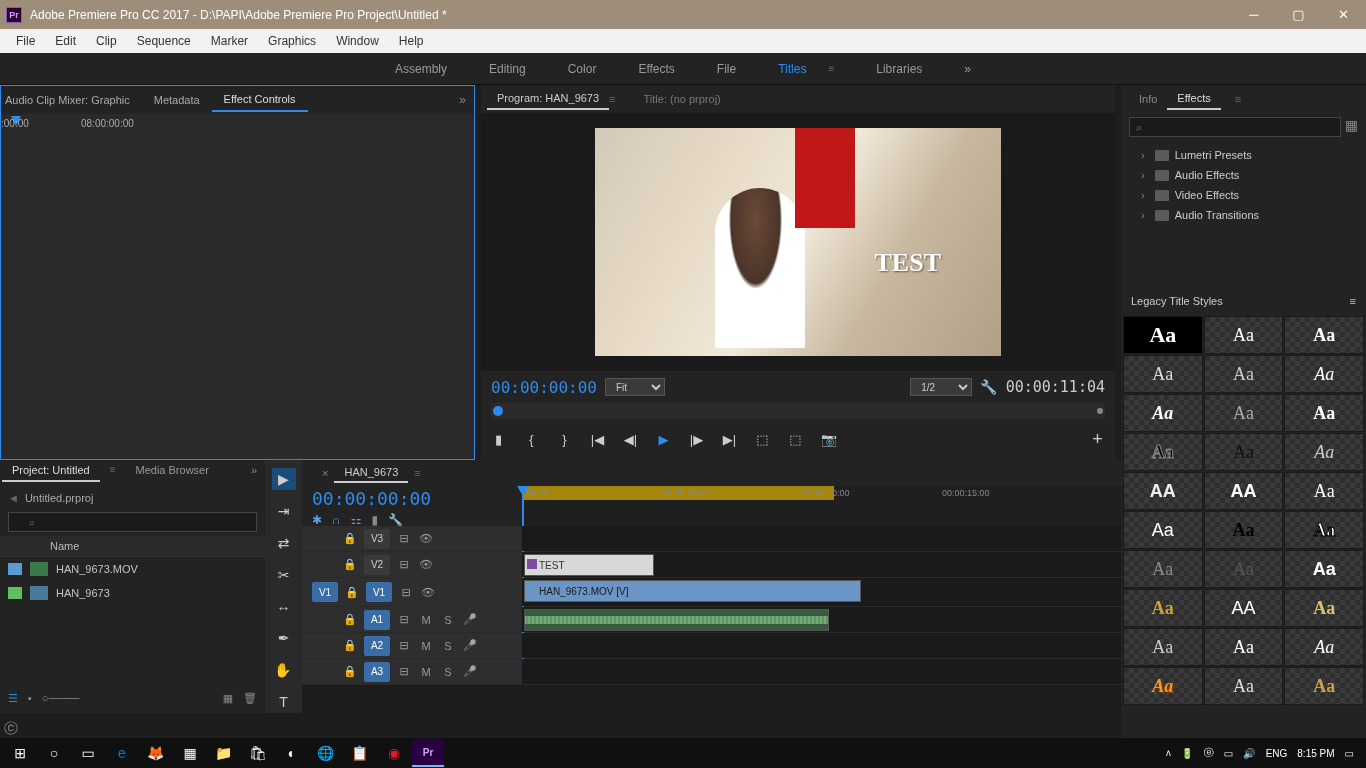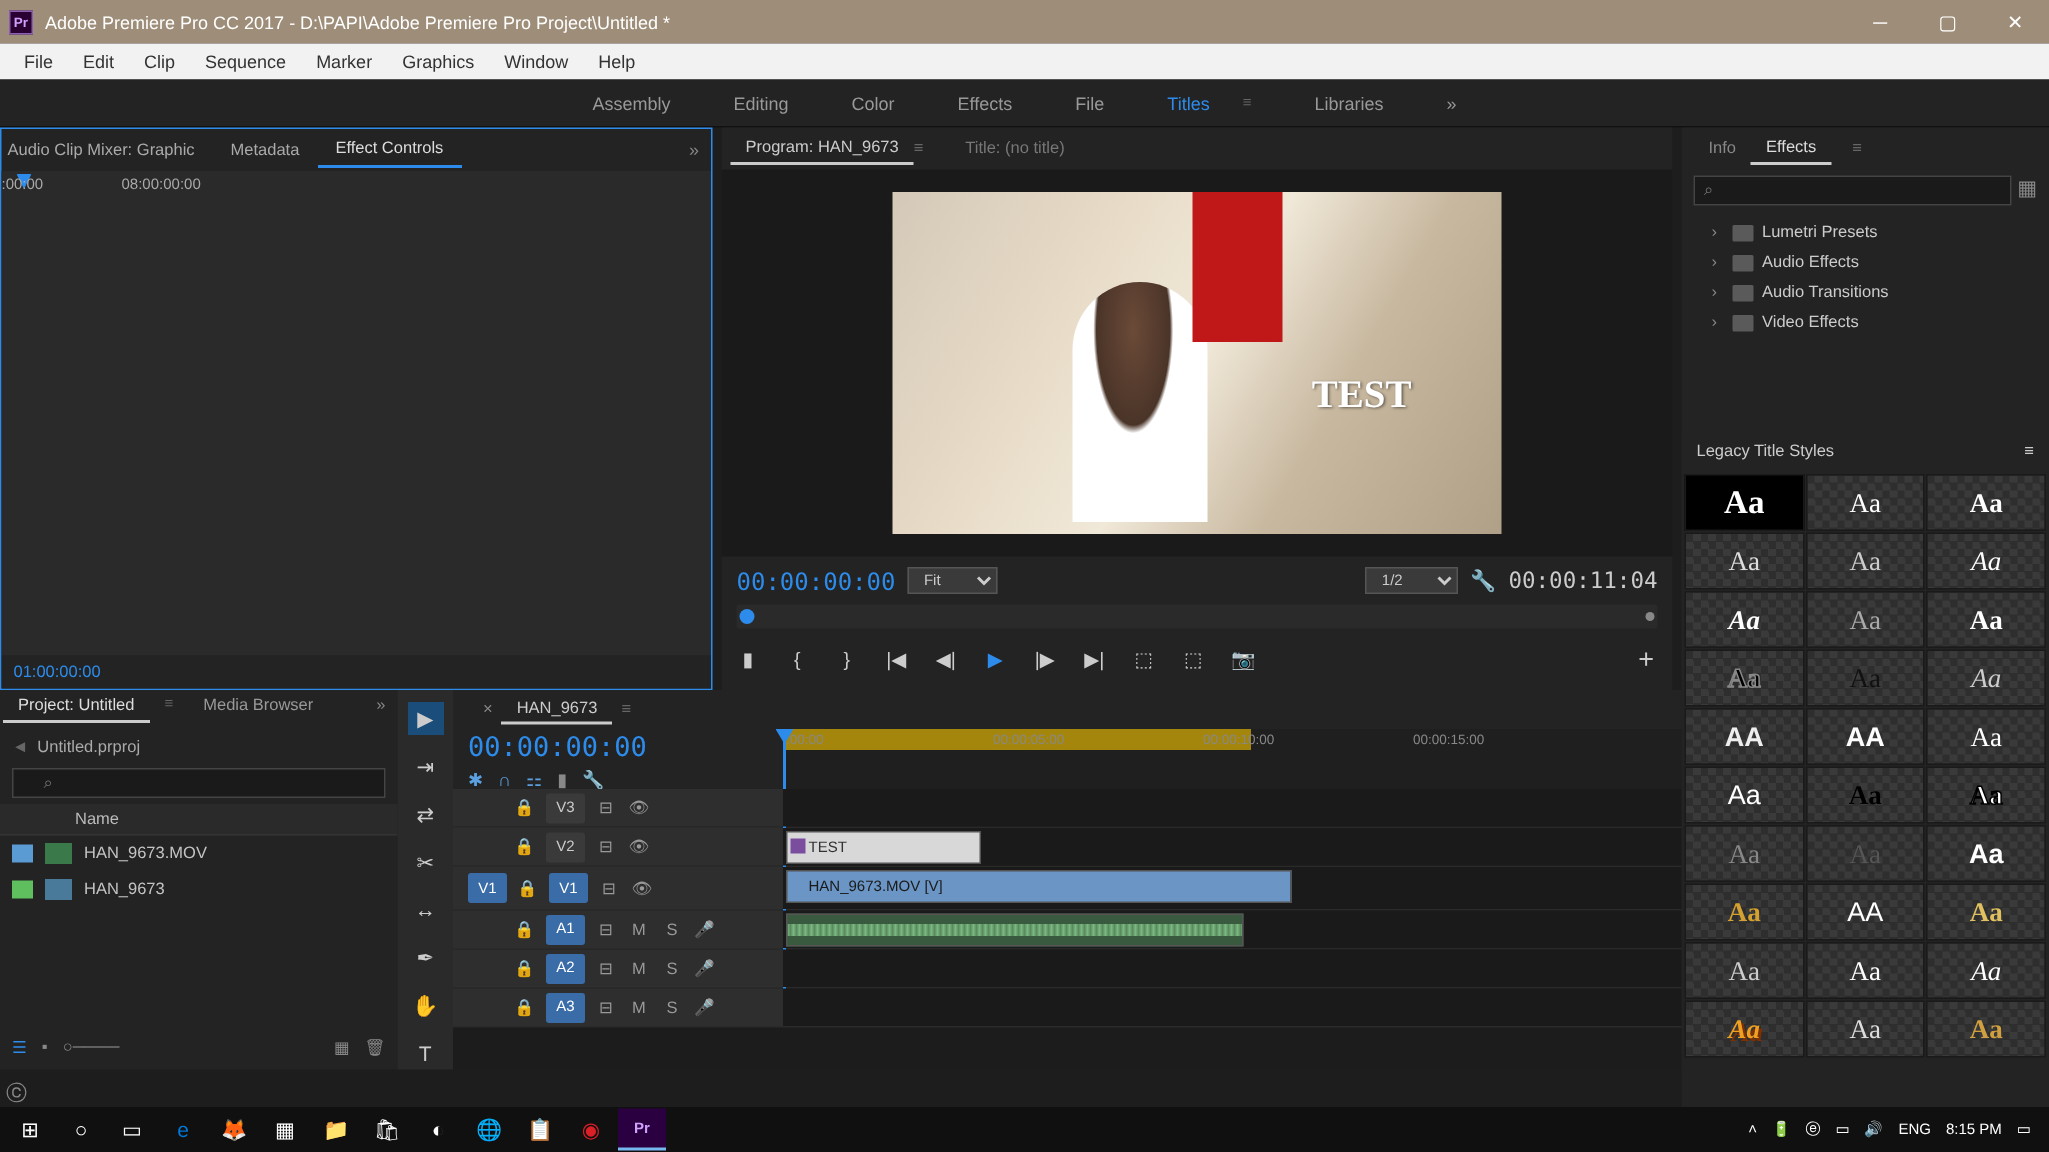--- a/index.html
+++ b/index.html
@@ -159,30 +159,27 @@
       <span class="panel-tab active">Effect Controls</span>
       <span class="panel-tab menu">»</span>
     </div>
     <div class="effect-controls-body">
       <div class="ec-right">
         <div class="ec-playhead"></div>
         <span class="ec-time" style="left:0">:00:00</span>
         <span class="ec-time" style="left:80px">08:00:00:00</span>
       </div>
     </div>
-    <div class="ec-footer">
-      <span class="time">01:00:00:00</span>
-    </div>
   </div>
 
   <div class="program-panel">
     <div class="program-tabs">
       <span class="ptab active">Program: HAN_9673</span>
         <span style="color:#666;font-size:11px;padding-right:18px">≡</span>
-      <span class="ptab dim">Title: (no title)</span>
+      <span class="ptab dim">Title: (no prproj)</span>
     </div>
     <div class="program-video">
       <div class="video-frame">
         <div class="test-text">TEST</div>
       </div>
     </div>
     <div class="program-controls">
       <div class="pc-row1">
         <span class="pc-time">00:00:00:00</span>
         <select class="pc-dropdown"><option>Fit</option></select>
@@ -224,25 +221,25 @@
       <div class="tree-item">
           <span class="folder-icon"></span>
           <span>Lumetri Presets</span>
         </div>
       <div class="tree-item">
           <span class="folder-icon"></span>
           <span>Audio Effects</span>
         </div>
       <div class="tree-item">
           <span class="folder-icon"></span>
-          <span>Audio Transitions</span>
+          <span>Video Effects</span>
         </div>
       <div class="tree-item">
           <span class="folder-icon"></span>
-          <span>Video Effects</span>
+          <span>Audio Transitions</span>
         </div>
     </div>
     <div style="margin-top:auto;padding:4px 8px;text-align:right;color:#666">
       <span>▬</span>&nbsp;
       <span>🗑</span>
     </div>
   </div>
 </div>
 
 <div class="bottom">

